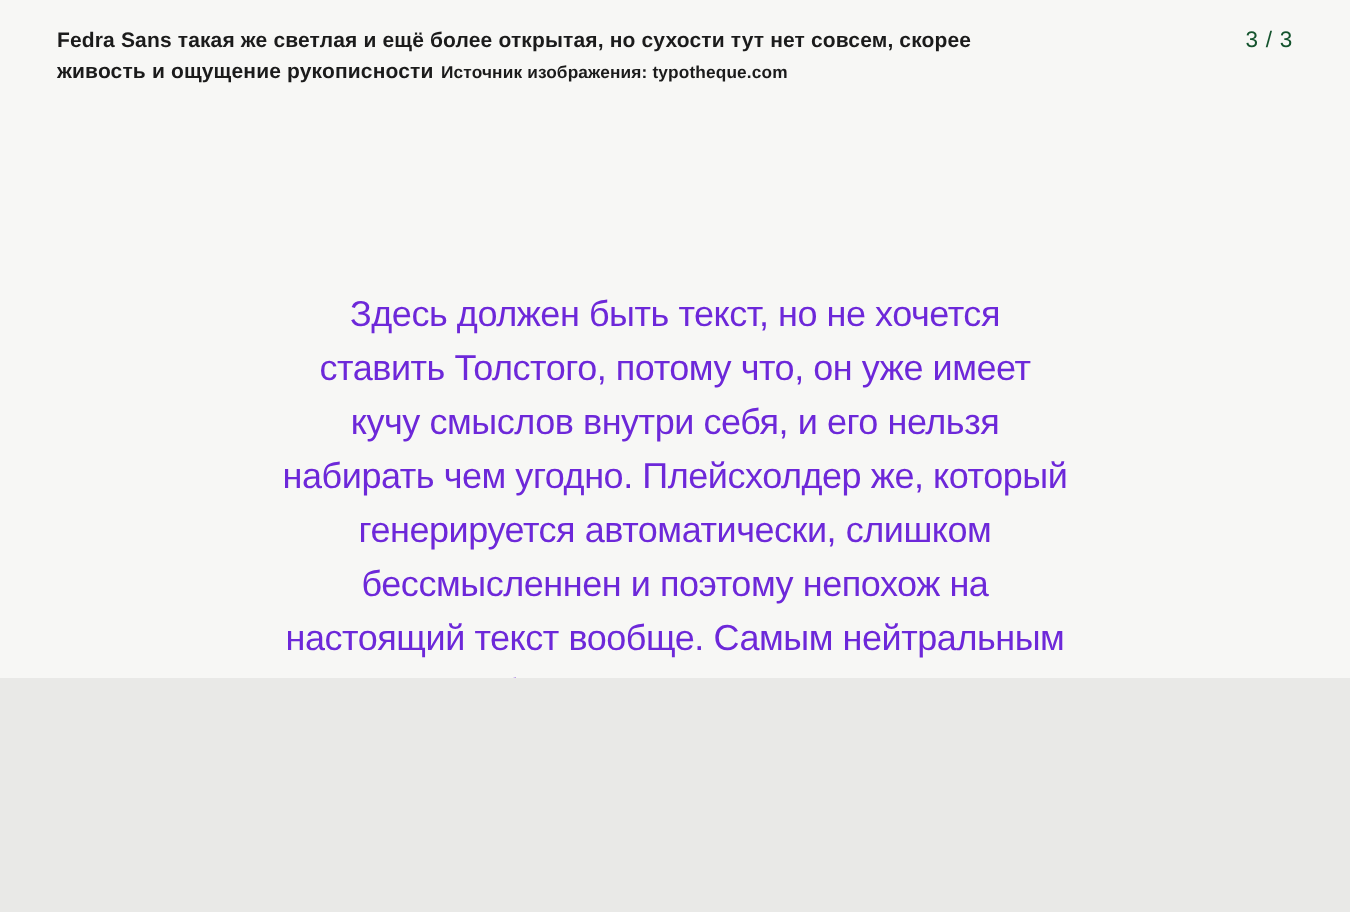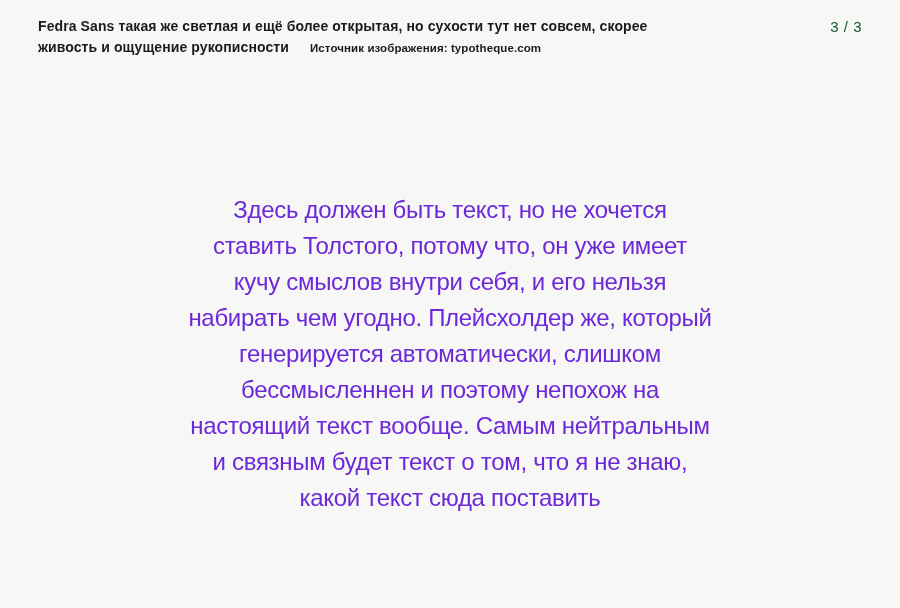--- a/index.html
+++ b/index.html
@@ -4,21 +4,21 @@
 <style>
   * { margin: 0; padding: 0; box-sizing: border-box; }
   html, body { width: 100%; height: 100%; }
   body {
     font-family: "Liberation Sans", sans-serif;
     background: #e9e9e7;
   }
   .slide {
     position: relative;
     width: 900px;
-    height: 608px;
+    height: 452px;
     background: #f7f7f5;
     overflow: hidden;
     color: #171717;
   }
   .header {
     position: absolute;
     top: 16px;
     left: 38px;
     right: 38px;
     display: flex;
@@ -33,21 +33,21 @@
     letter-spacing: 0.1px;
     color: #1b1b1b;
   }
   .header-title {
     white-space: pre-line;
   }
   .header-source {
     font-size: 11.5px;
     font-weight: 700;
     letter-spacing: 0.1px;
-    margin-left: 21px;
+    margin-left: 5px;
     color: #1b1b1b;
   }
   .page-indicator {
     font-size: 15px;
     line-height: 21px;
     font-weight: 500;
     letter-spacing: 0.5px;
     color: #14532d;
     white-space: nowrap;
   }

